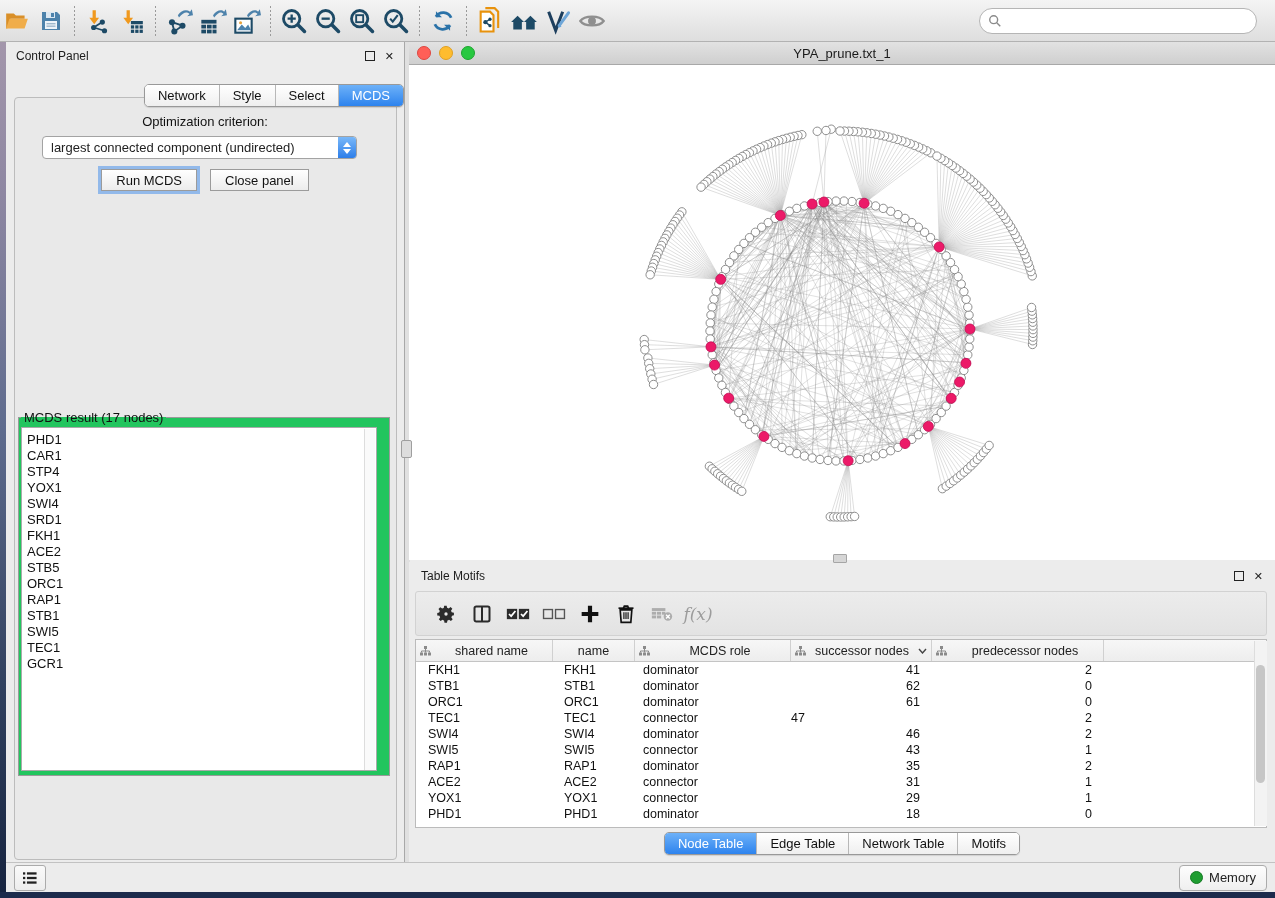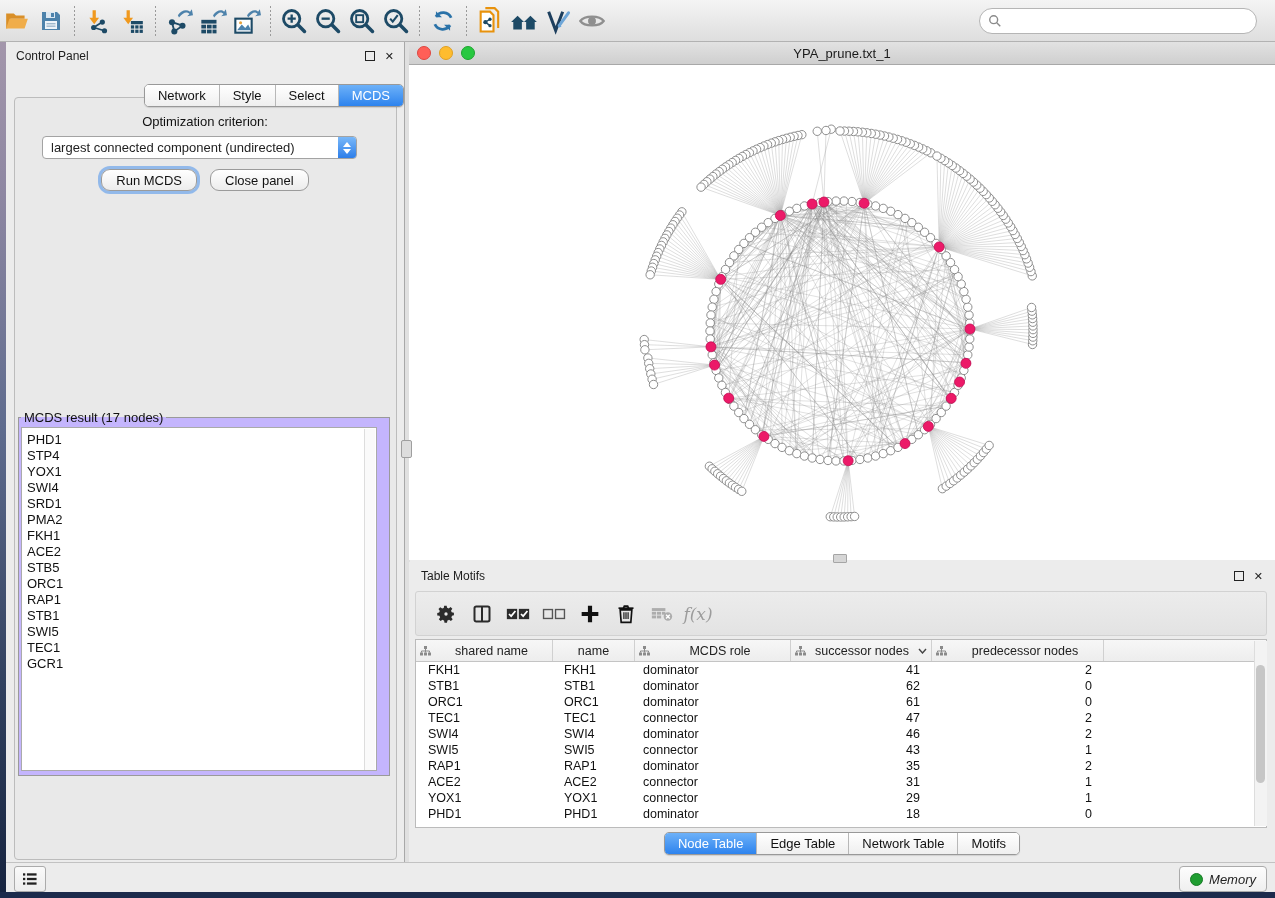--- a/index.html
+++ b/index.html
@@ -34,25 +34,25 @@
   .segment.active{background:linear-gradient(#6db1f8,#2d83ee);color:#fff;}
   .cp-tabs{left:0;top:30px;width:398px;display:flex;justify-content:flex-end;z-index:3;margin-top:12px;}
   .opt-label{width:100%;text-align:center;font-size:13px;color:#111;}
   .mac-select{left:36px;top:94px;width:315px;height:23px;background:#fff;border:1px solid #a3a3a3;
     border-radius:4px;display:flex;align-items:center;font-size:13px;cursor:pointer;box-sizing:border-box;}
   .mac-select .val{flex:1;padding-left:8px;white-space:nowrap;overflow:hidden;}
   .mac-select .stepper{width:18px;height:21px;border-radius:0 3px 3px 0;
     background:linear-gradient(#79b8f9,#2d7ee9);display:flex;flex-direction:column;
     align-items:center;justify-content:center;gap:2px;}
   .mac-btn{height:22px;background:linear-gradient(#fff,#ececec);border:1px solid #9b9b9b;
-    border-radius:9px;font-size:13px;padding:0 14px;cursor:pointer;color:#111;
+    border-radius:0;font-size:13px;padding:0 14px;cursor:pointer;color:#111;
     font-family:"Liberation Sans","DejaVu Sans",sans-serif;}
   .mac-btn.focusring{box-shadow:0 0 0 3px rgba(100,160,235,.65);}
   fieldset.mcds{left:12px;top:368px;width:366px;height:360px;border:1px solid #9a9a9a;
-    margin:0;padding:2px;background:#c4b5fd;position:absolute;}
+    margin:0;padding:2px;background:#22c55e;position:absolute;}
   fieldset.mcds legend{font-size:13px;padding:0 3px;color:#111;}
   .mcds-list{width:356px;height:344px;background:#fff;border:1px solid #aaa;overflow:hidden;
     position:relative;box-sizing:border-box;}
   .mcds-item{font-size:13px;line-height:16px;padding-left:5px;color:#111;}
   .mcds-scroll{position:absolute;right:1px;top:1px;width:10px;height:342px;background:#fafafa;border-left:1px solid #ddd;}
   
   .vdiv{left:404px;top:42px;width:5px;height:820px;background:#e0e0e0;border-left:1px solid #a8a8a8;}
   .vgrip{left:401px;top:440px;width:9px;height:16px;background:#ddd;border:1px solid #9f9f9f;border-radius:2px;z-index:5;}
   .hgrip{left:833px;top:554px;width:12px;height:7px;background:#d6d6d6;border:1px solid #a5a5a5;border-radius:1px;z-index:5;}
   
@@ -73,21 +73,21 @@
   .th{display:flex;align-items:center;font-size:12.5px;color:#222;border-right:1px solid #d0d0d0;
     box-sizing:border-box;padding:0 4px;gap:4px;}
   .th .lbl{flex:1;text-align:center;white-space:nowrap;overflow:hidden;}
   .trow{display:flex;height:16px;align-items:center;}
   .td{font-size:12.5px;color:#111;box-sizing:border-box;white-space:nowrap;overflow:hidden;}
   .tbl-scroll{position:absolute;right:8px;top:79px;width:12px;height:185px;background:#f3f3f3;border-left:1px solid #ddd;}
   .tbl-thumb{position:absolute;left:1px;top:24px;width:9px;height:118px;background:#c6c6c6;border-radius:5px;}
   .tp-tabs{left:0;top:270px;width:866px;display:flex;justify-content:center;}
   
   .statusbar{left:6px;top:862px;width:1269px;height:30px;background:#ececec;border-top:1px solid #c2c2c2;
-    display:flex;align-items:flex-end;box-sizing:border-box;padding:0 8px;font-style:italic;}
+    display:flex;align-items:center;box-sizing:border-box;padding:0 8px;}
   .sq-btn{width:30px;height:24px;background:linear-gradient(#fafafa,#ededed);border:1px solid #ababab;
     border-radius:3px;display:flex;align-items:center;justify-content:center;cursor:pointer;}
   .mem-btn{margin-left:auto;height:24px;background:linear-gradient(#fdfdfd,#efefef);border:1px solid #ababab;
     border-radius:4px;display:flex;align-items:center;gap:6px;padding:0 10px;font-size:13px;cursor:pointer;}
   .mem-dot{width:11px;height:11px;border-radius:50%;background:#1f9d31;border:1px solid #157a24;}
   svg{display:block;}
 </style>
 </head>
 <body>
 
@@ -307,25 +307,25 @@
   </div>
   <div class="abs" style="left:0;top:127px;width:398px;display:flex;justify-content:center;gap:13px;">
     <button class="mac-btn focusring">Run MCDS</button>
     <button class="mac-btn">Close panel</button>
   </div>
   <fieldset class="mcds">
     <legend>MCDS result (17 nodes)</legend>
     <div class="mcds-list" id="mcds-list">
       <div class="mcds-scroll"></div>
     <div class="mcds-item" style="padding-top: 4px;">PHD1</div>
+        <div class="mcds-item">CAR1</div>
         <div class="mcds-item">STP4</div>
         <div class="mcds-item">YOX1</div>
         <div class="mcds-item">SWI4</div>
         <div class="mcds-item">SRD1</div>
-        <div class="mcds-item">PMA2</div>
         <div class="mcds-item">FKH1</div>
         <div class="mcds-item">ACE2</div>
         <div class="mcds-item">STB5</div>
         <div class="mcds-item">ORC1</div>
         <div class="mcds-item">RAP1</div>
         <div class="mcds-item">STB1</div>
         <div class="mcds-item">SWI5</div>
         <div class="mcds-item">TEC1</div>
         <div class="mcds-item">GCR1</div>
       </div>
@@ -1285,21 +1285,21 @@
           <div class="td" style="width: 137px; text-align: left; padding: 0px 0px 0px 12px;">ORC1</div>
           <div class="td" style="width: 82px; text-align: left; padding: 0px 0px 0px 11px;">ORC1</div>
           <div class="td" style="width: 156px; text-align: left; padding: 0px 0px 0px 8px;">dominator</div>
           <div class="td" style="width: 141px; text-align: right; padding: 0px 12px 0px 0px;">61</div>
           <div class="td" style="width: 172px; text-align: right; padding: 0px 12px 0px 0px;">0</div>
         </div>
         <div class="trow">
           <div class="td" style="width: 137px; text-align: left; padding: 0px 0px 0px 12px;">TEC1</div>
           <div class="td" style="width: 82px; text-align: left; padding: 0px 0px 0px 11px;">TEC1</div>
           <div class="td" style="width: 156px; text-align: left; padding: 0px 0px 0px 8px;">connector</div>
-          <div class="td" style="width: 141px; text-align: right; padding: 0px 12px 0px 0px;">47</div>
+          <div class="td" style="width: 141px; text-align: left; padding: 0px 12px 0px 0px;">47</div>
           <div class="td" style="width: 172px; text-align: right; padding: 0px 12px 0px 0px;">2</div>
         </div>
         <div class="trow">
           <div class="td" style="width: 137px; text-align: left; padding: 0px 0px 0px 12px;">SWI4</div>
           <div class="td" style="width: 82px; text-align: left; padding: 0px 0px 0px 11px;">SWI4</div>
           <div class="td" style="width: 156px; text-align: left; padding: 0px 0px 0px 8px;">dominator</div>
           <div class="td" style="width: 141px; text-align: right; padding: 0px 12px 0px 0px;">46</div>
           <div class="td" style="width: 172px; text-align: right; padding: 0px 12px 0px 0px;">2</div>
         </div>
         <div class="trow">

